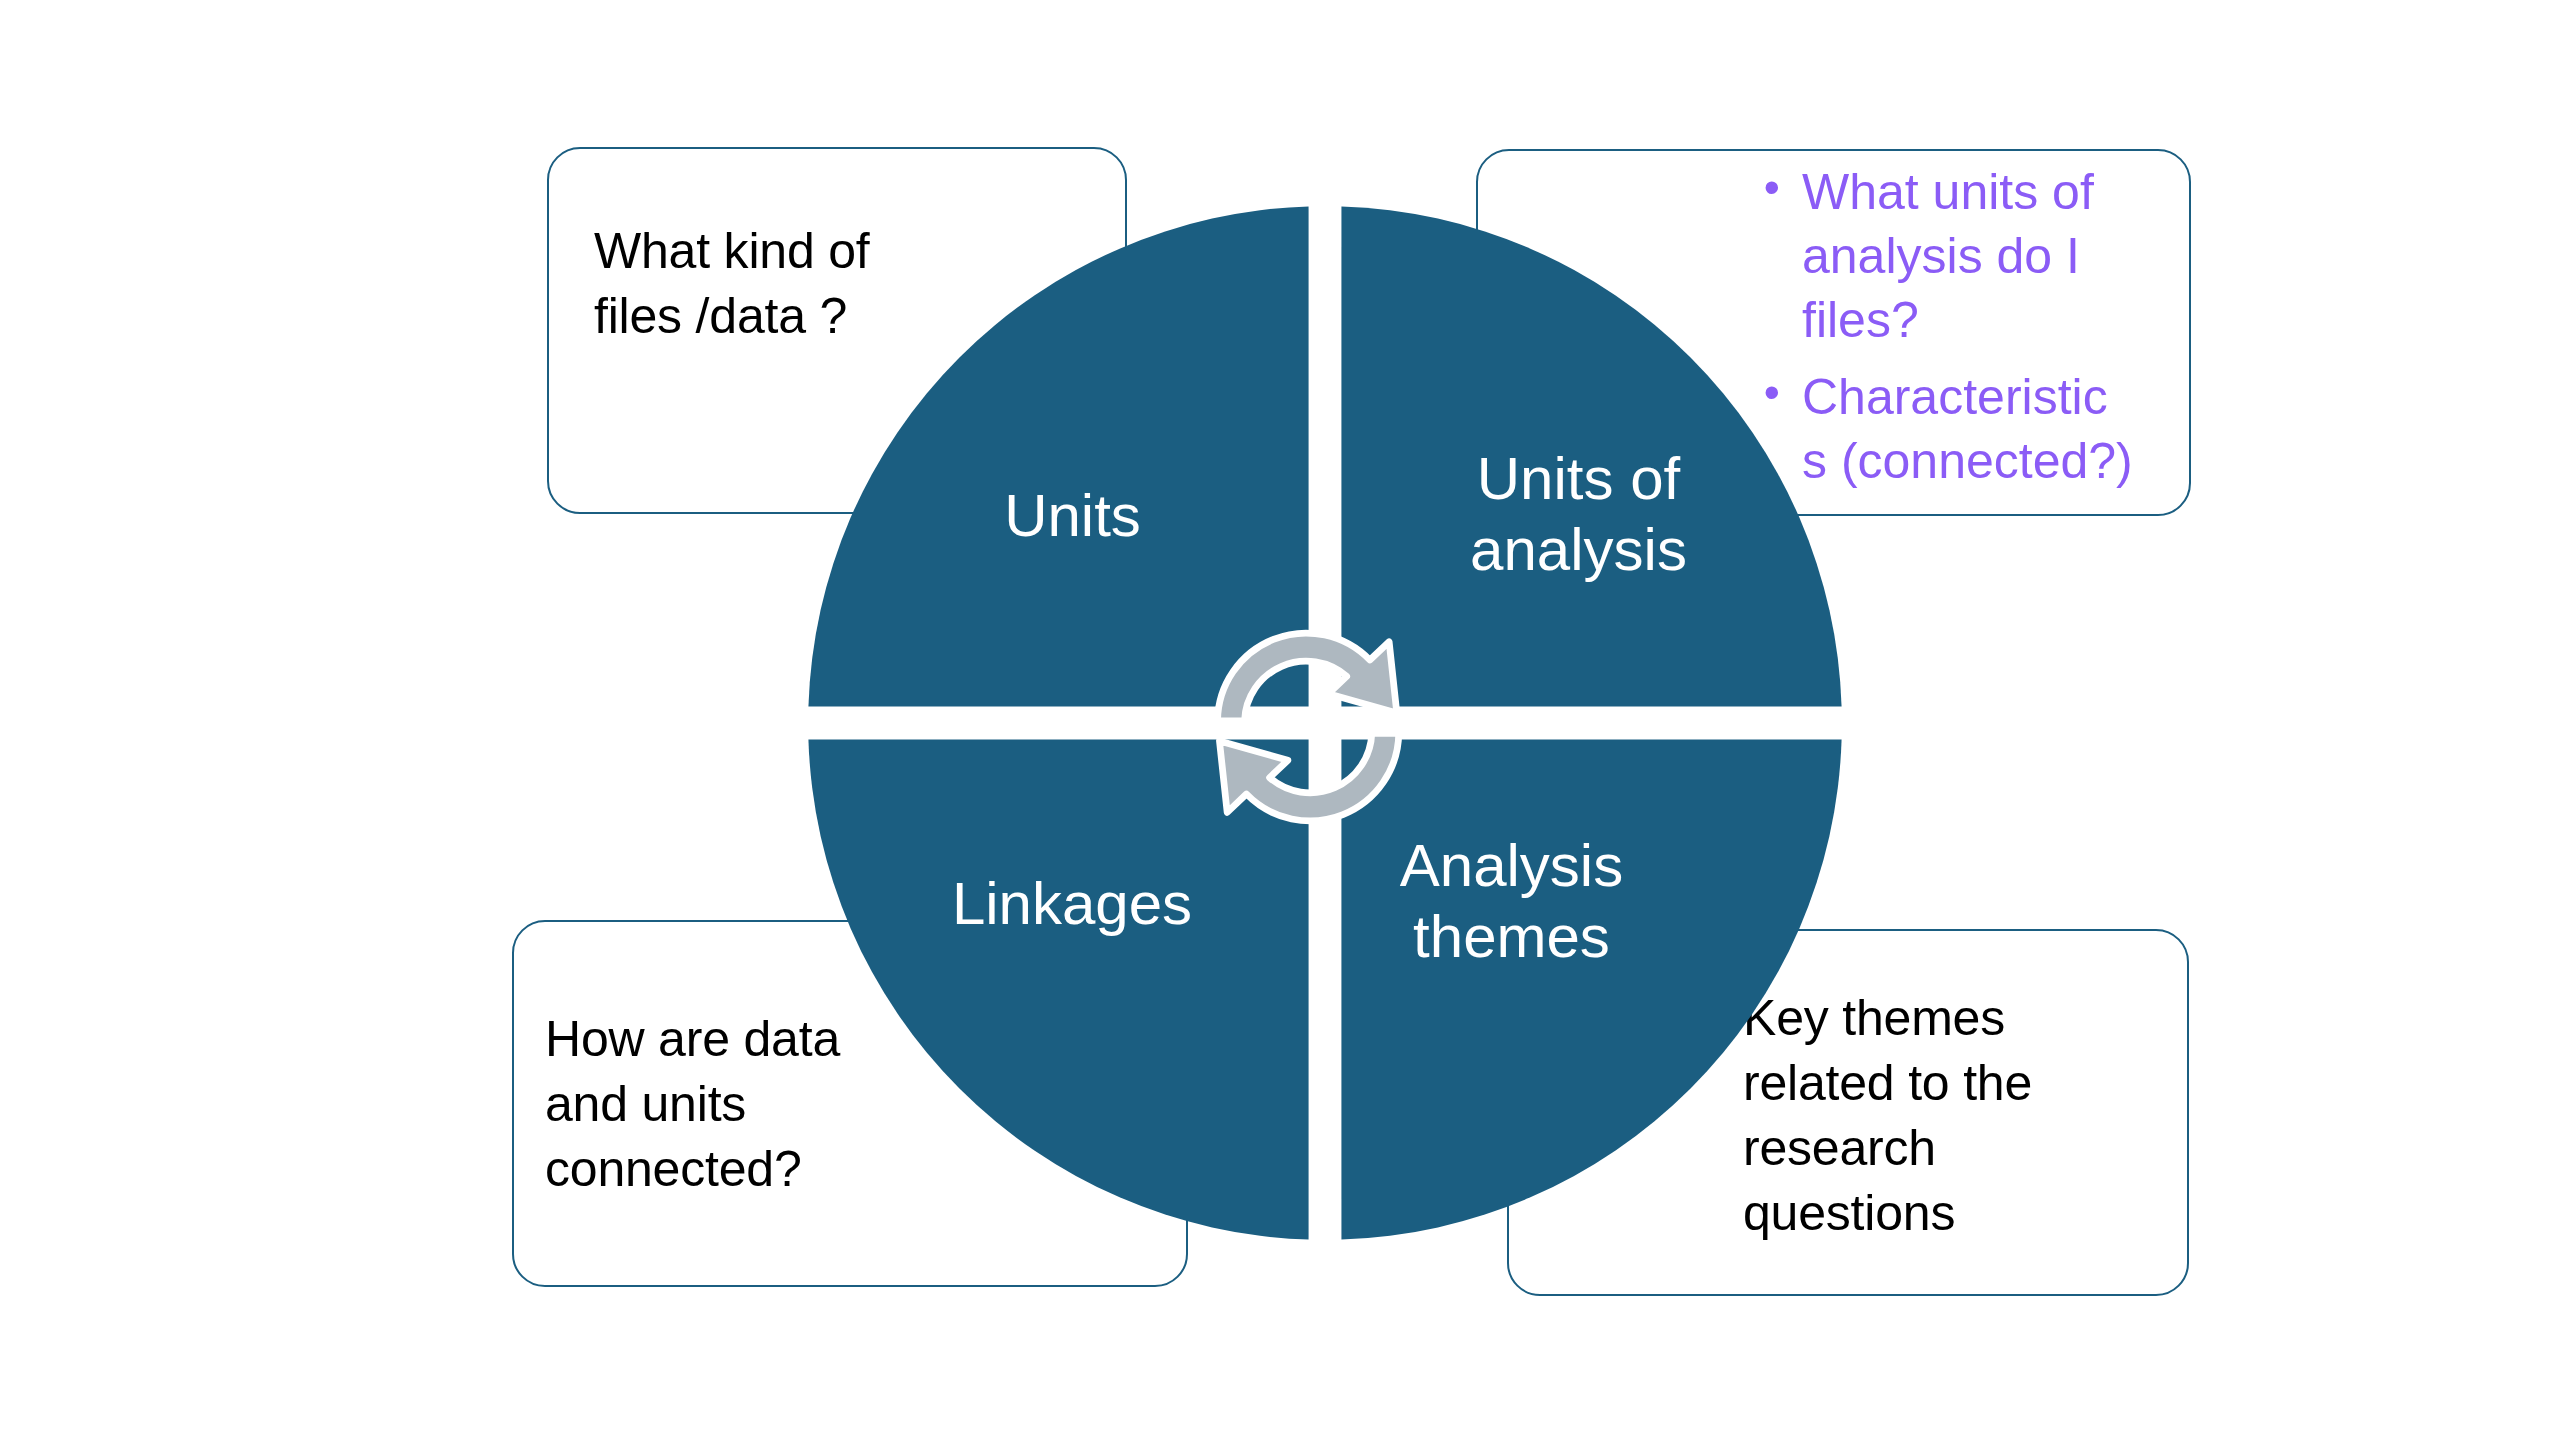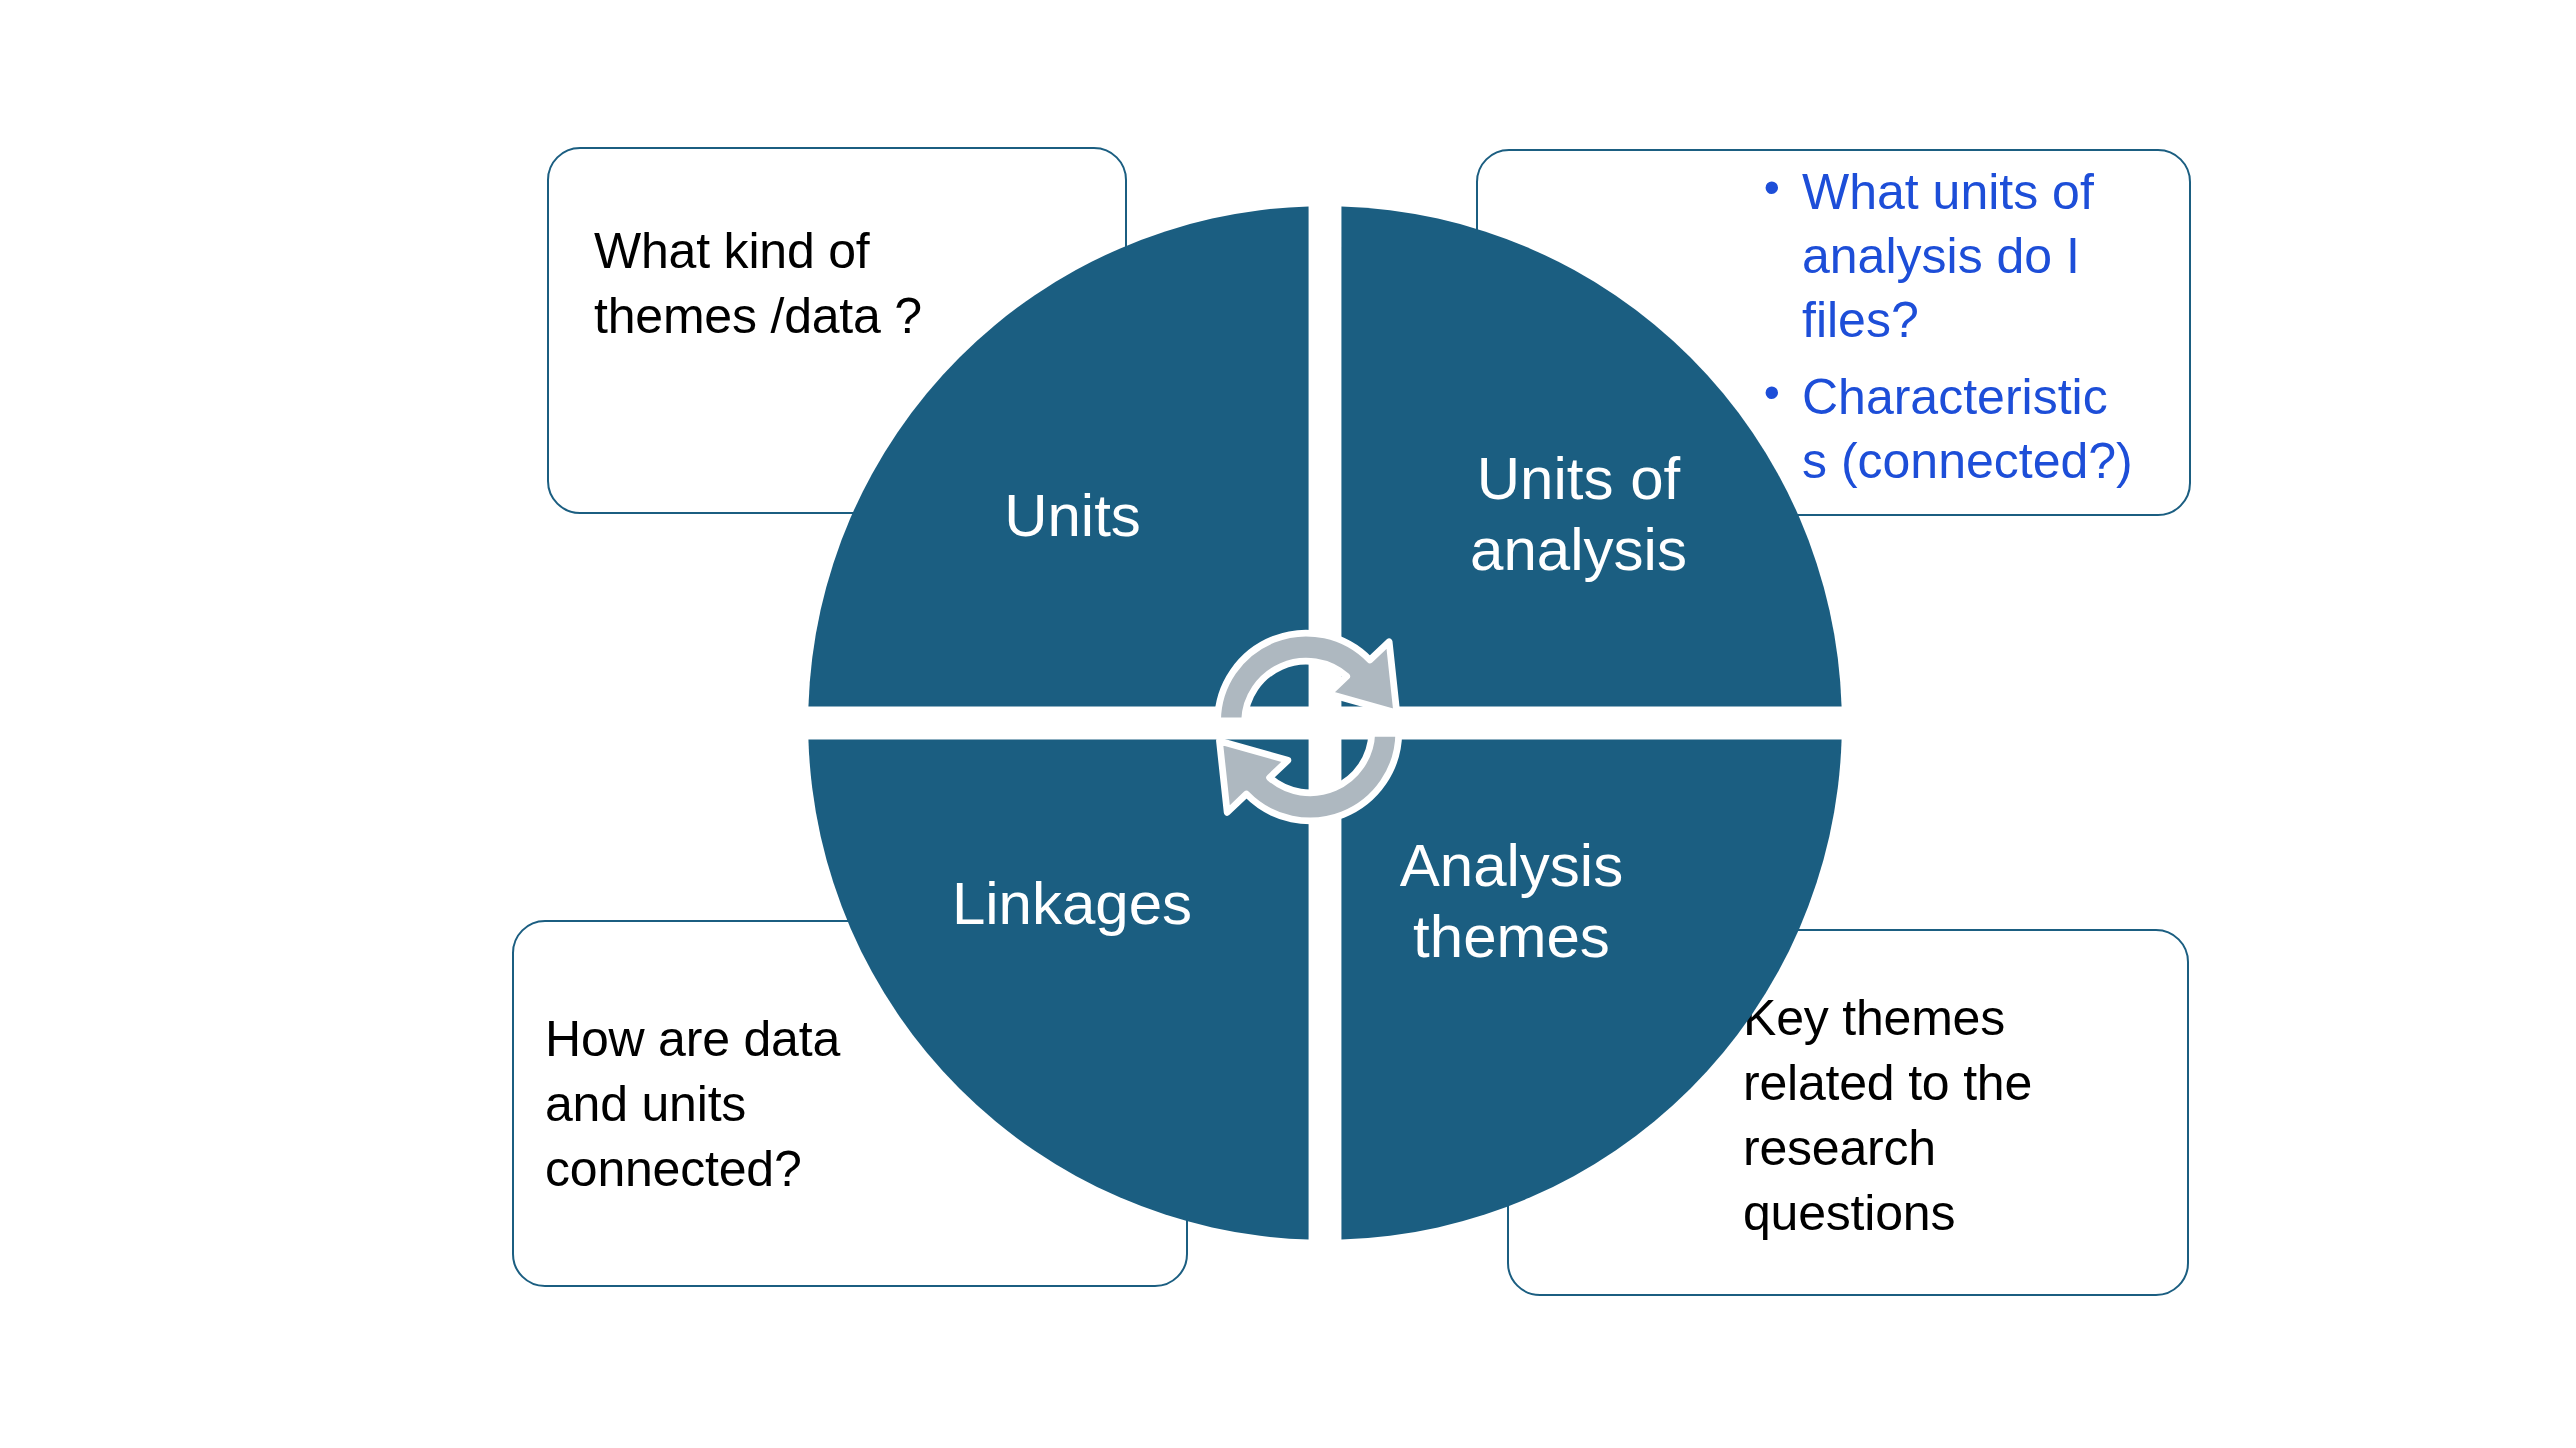--- a/index.html
+++ b/index.html
@@ -44,21 +44,21 @@
   .callout-br .lines{padding:0 0 0 234px;margin-top:7.7px;}
 
   
   ul.bullets{
     margin:0;
     padding:0 0 0 280px;
     list-style:none;
   }
   ul.bullets li{
     position:relative;
-    color:#1d4ed8;
+    color:#8b5cf6;
     font-size:50px;
     line-height:1.28;
     padding-left:44px;
     margin:0 0 13.5px 0;
   }
   ul.bullets li:last-child{margin-bottom:12px;}
   ul.bullets li::before{
     content:"\2022";
     position:absolute;
     left:5.8px;top:-1.9px;
@@ -100,21 +100,21 @@
   #cycle svg{display:block;width:251px;height:241px;overflow:visible;}
 </style>
 </head>
 <body>
 
 <div id="stage">
 
   <div class="callout callout-tl">
     <div class="lines">
       <p>What kind of</p>
-      <p>themes /data ?</p>
+      <p>files /data ?</p>
     </div>
   </div>
 
   <div class="callout callout-tr">
     <ul class="bullets">
       <li>
         <span>What units of</span><br>
         <span>analysis do I</span><br>
         <span>files?</span>
       </li>

